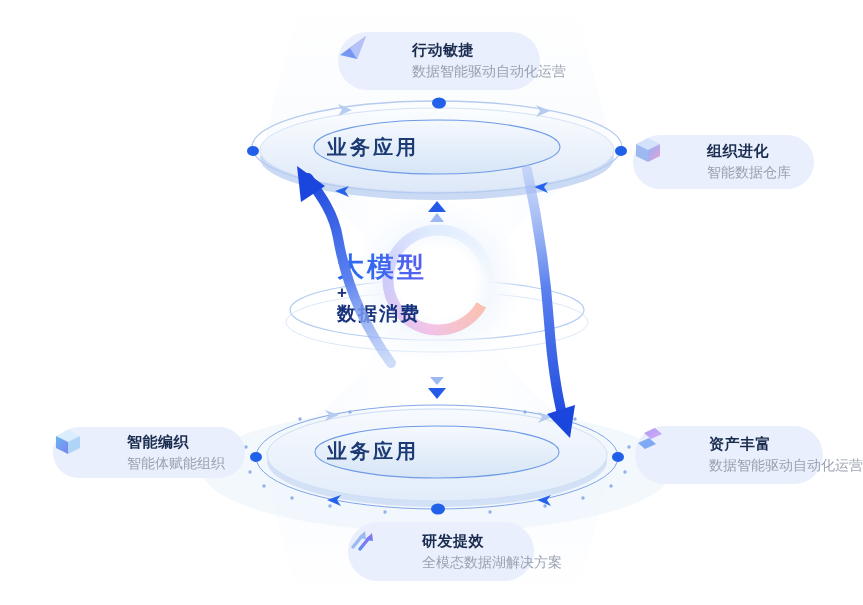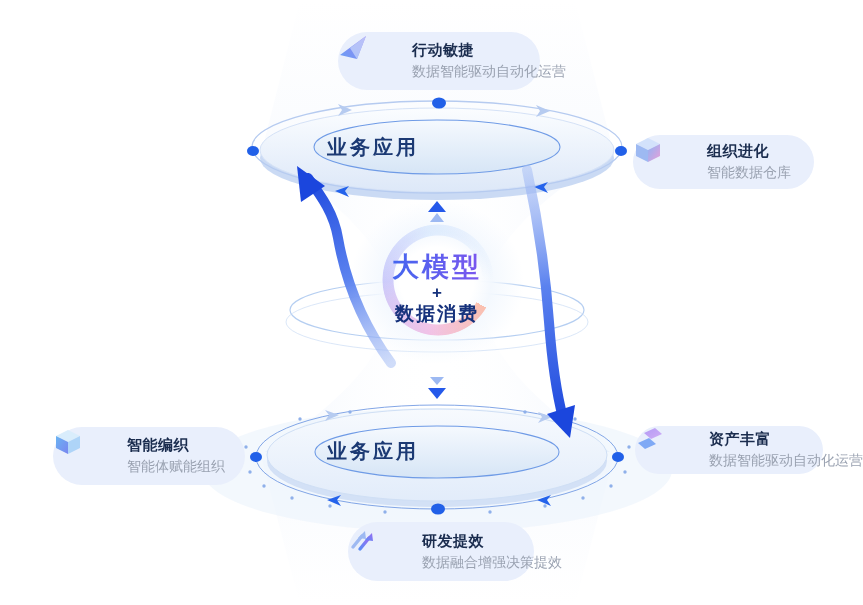--- a/index.html
+++ b/index.html
@@ -19,21 +19,21 @@
     background:radial-gradient(closest-side,#ffffff 42%,rgba(243,248,254,.95) 62%,rgba(240,246,253,0) 100%);
   }
   .center-ring{
     position:absolute;left:382px;top:224px;width:112px;height:112px;z-index:3;border-radius:50%;
     background:conic-gradient(from 120deg,rgba(255,146,110,.55),rgba(236,120,200,.42) 70deg,rgba(130,120,245,.35) 150deg,rgba(120,175,250,.18) 230deg,rgba(255,255,255,0) 330deg);
     -webkit-mask:radial-gradient(circle,transparent 44px,#000 45px,#000 55px,transparent 56px);
     mask:radial-gradient(circle,transparent 44px,#000 45px,#000 55px,transparent 56px);
   }
   .center-text{
     position:absolute;left:337px;top:252px;width:200px;z-index:4;
-    text-align:center;line-height:1.12;
+    line-height:1.12;
   }
   .center-title{
     font-size:27px;font-weight:800;letter-spacing:3px;
     background:linear-gradient(90deg,#2e6bf0 10%,#6c5bee 60%,#9a4ff0 95%);
     -webkit-background-clip:text;background-clip:text;color:transparent;
   }
   .center-plus{font-size:17px;font-weight:800;color:#16327c;margin:1px 0;}
   .center-sub{font-size:19px;font-weight:800;color:#16327c;letter-spacing:2px;font-family:Liberation Serif, serif;}
 
   
@@ -48,22 +48,22 @@
   .card{
     position:absolute;z-index:7;display:flex;align-items:center;gap:28px;
     background:#e9effc;border-radius:30px;padding:0 12px 0 16px;box-sizing:border-box;
   }
   .card .icon{flex:0 0 30px;width:30px;height:30px;display:flex;align-items:center;justify-content:center;}
   .card-title{font-size:15px;font-weight:700;color:#1a2c4e;letter-spacing:.5px;white-space:nowrap;}
   .card-subtitle{font-size:14px;color:#9aa2b1;margin-top:3px;white-space:nowrap;}
   #card-0{left:338px;top:32px;width:202px;height:58px;}
   #card-1{left:55px;top:119px;width:192px;height:58px;}
   #card-2{left:633px;top:104px;width:181px;height:54px;margin-top:31px;}
-  #card-3{left:53px;top:427px;width:192px;height:58px;}
-  #card-4{left:635px;top:426px;width:188px;height:48px;}
+  #card-3{left:53px;top:427px;width:192px;height:51px;}
+  #card-4{left:635px;top:426px;width:188px;height:58px;}
   #card-5{left:348px;top:522px;width:186px;height:59px;justify-content:space-between;}
 </style>
 </head>
 <body>
 
 <div id="stage">
 
   <svg id="bg-layer" width="863" height="605" viewBox="0 0 863 605">
     <defs>
       <linearGradient id="coneGrad" x1="0" y1="0" x2="1" y2="0">
@@ -297,17 +297,17 @@
             </linearGradient>
           </defs>
         <path d="M5,25 L14,14" stroke="#9db9f2" stroke-width="3.4" stroke-linecap="round" fill="none"></path>
         <polygon points="17,9 18,17 10,16" fill="#9db9f2"></polygon>
         <path d="M12,27 L21,16" stroke="url(#g6)" stroke-width="3.4" stroke-linecap="round" fill="none"></path>
         <polygon points="24,11 25,19 17,18" fill="url(#g6)"></polygon>
       </svg>
     </span>
     <div class="card-text">
       <div class="card-title">研发提效</div>
-      <div class="card-subtitle">数据融合增强决策提效</div>
+      <div class="card-subtitle">全模态数据湖解决方案</div>
     </div>
   </div>
 
 </div>
 
 </body></html>

